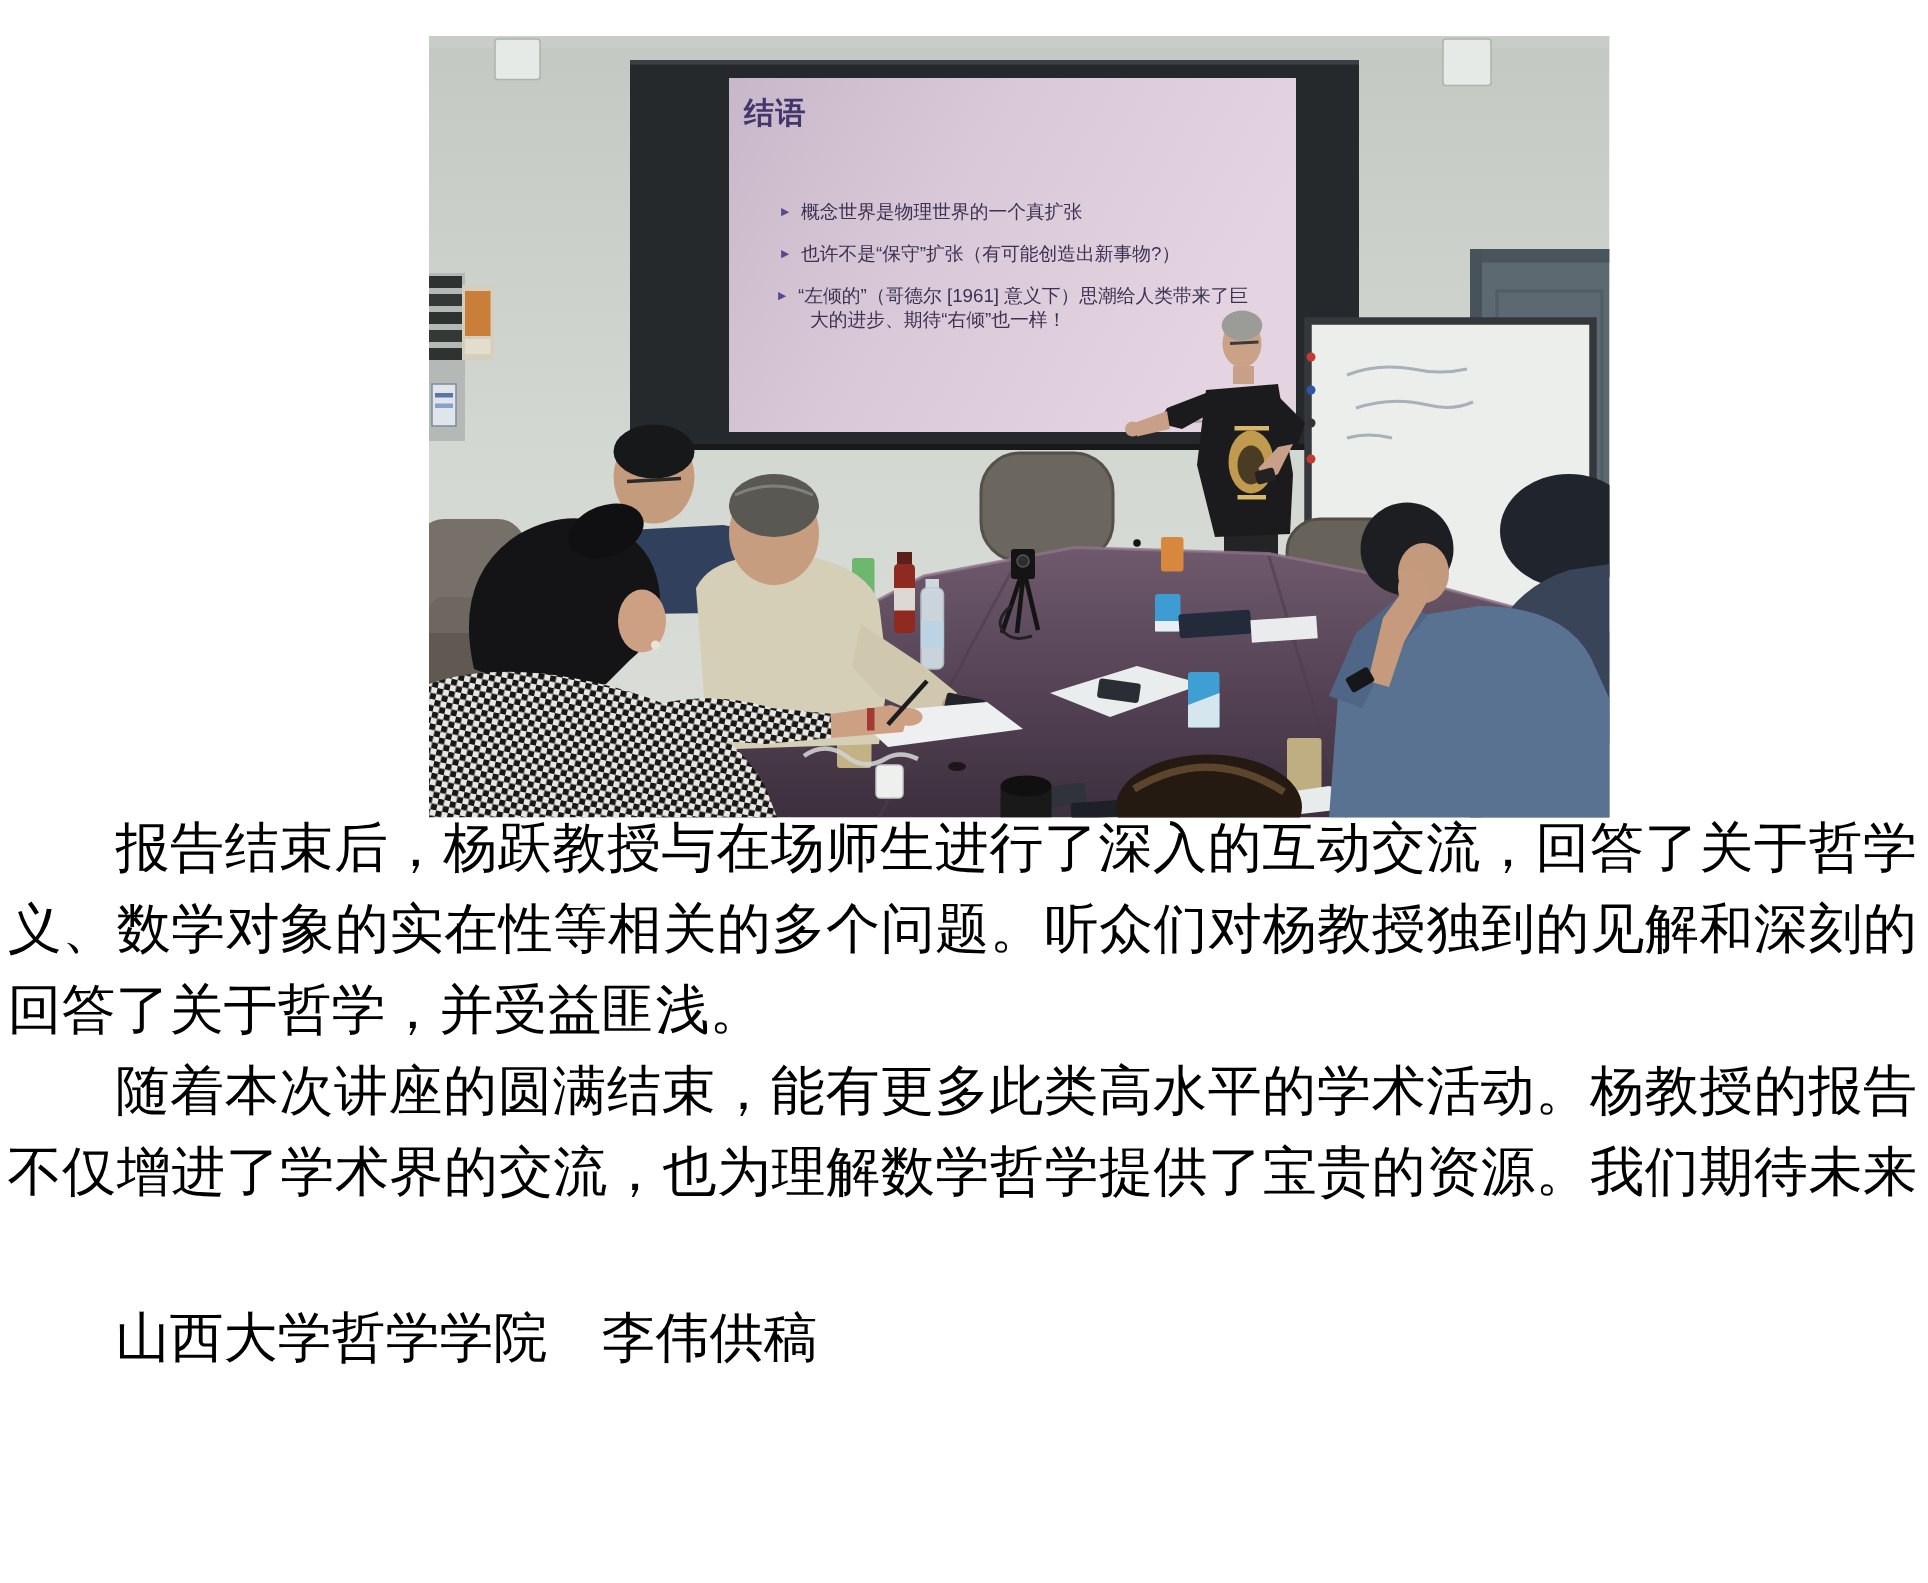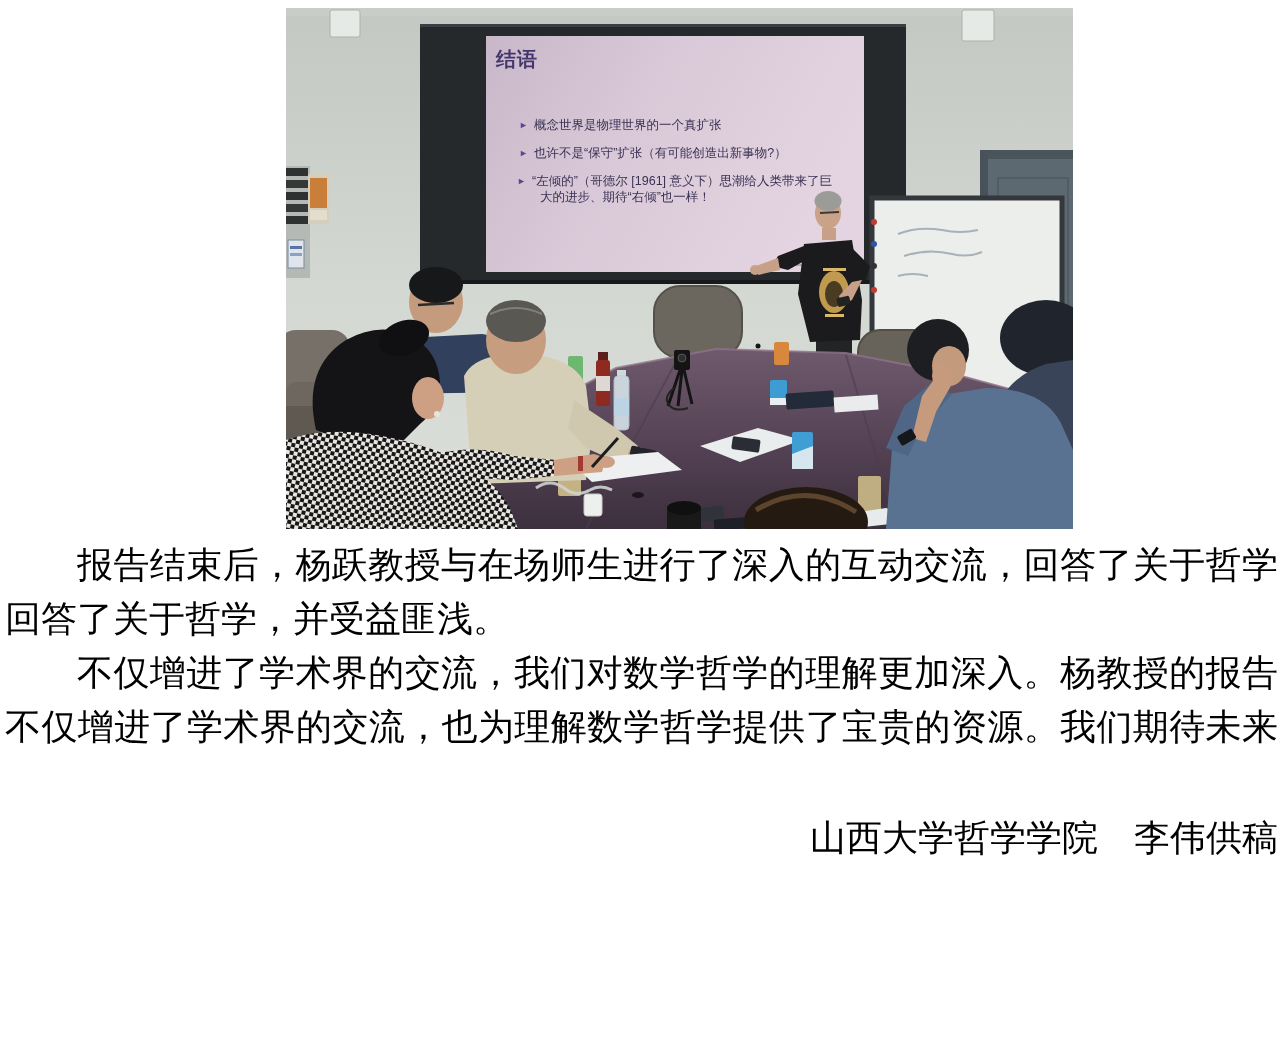--- a/index.html
+++ b/index.html
@@ -1,27 +1,27 @@
 <!DOCTYPE html>
 <html><head>
 <meta charset="utf-8">
 <style>
   html,body{margin:0;padding:0;background:#ffffff;}
   body{width:1285px;height:1055px;position:relative;overflow:hidden;
        font-family:"Liberation Serif","DejaVu Serif",serif;color:#000;}
-  .photo{position:absolute;left:286px;top:8px;width:787px;height:521px;margin:0;}
+  .photo{position:absolute;left:286px;top:24px;width:787px;height:521px;margin:0;}
   .photo svg{display:block;width:787px;height:521px;}
   svg text{font-family:"Liberation Sans","DejaVu Sans",sans-serif;}
   .article{position:absolute;left:0;top:538px;width:1285px;box-sizing:border-box;
            padding:0 7px 0 5px;font-size:36px;line-height:54px;}
   .article p{margin:0;}
   .line{text-align:justify;text-align-last:justify;}
   .line.para-end{text-align-last:left;}
   .line.indent{text-indent:2em;}
-  .byline{margin-top:57px !important;text-indent:2em;text-align:right;}
+  .byline{margin-top:57px !important;text-indent:2em;text-align:left;}
 </style>
 </head>
 <body>
 
 <main>
 
   <figure class="photo">
     <svg viewBox="0 0 787 521" xmlns="http://www.w3.org/2000/svg">
       <defs>
         <linearGradient id="wallG" x1="0" y1="0" x2="0" y2="1">
@@ -247,19 +247,20 @@
 
       <g>
         <ellipse cx="520" cy="514" rx="62" ry="35" fill="#241a12"></ellipse>
         <path d="M470 502 Q520 472 570 504" fill="none" stroke="#6b4f35" stroke-width="5" opacity="0.8"></path>
       </g>
     </svg>
   </figure>
 
   <section class="article">
     <p class="line fill indent">报告结束后，杨跃教授与在场师生进行了深入的互动交流，回答了关于哲学</p>
+    <p class="line fill">义、数学对象的实在性等相关的多个问题。听众们对杨教授独到的见解和深刻的</p>
     <p class="line para-end">回答了关于哲学，并受益匪浅。</p>
-    <p class="line fill indent">不仅增进了学术界的交流，我们对数学哲学的理解更加深入。杨教授的报告</p>
+    <p class="line fill indent">随着本次讲座的圆满结束，能有更多此类高水平的学术活动。杨教授的报告</p>
     <p class="line fill">不仅增进了学术界的交流，也为理解数学哲学提供了宝贵的资源。我们期待未来</p>
     <p class="byline">山西大学哲学学院　李伟供稿</p>
   </section>
 
 </main>
 
 </body></html>

